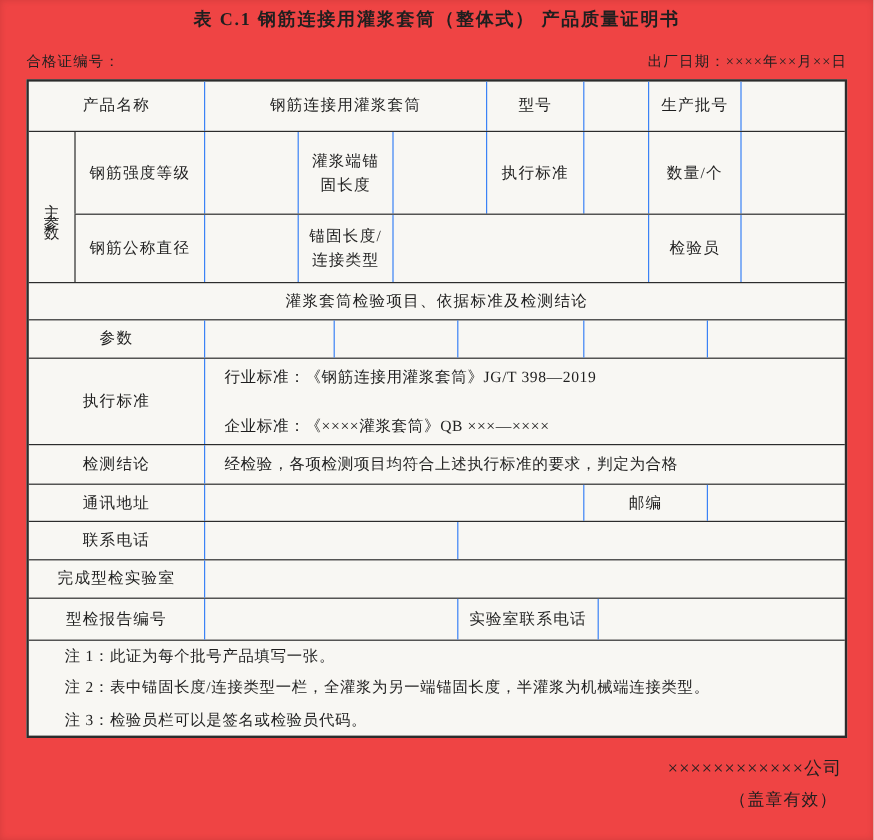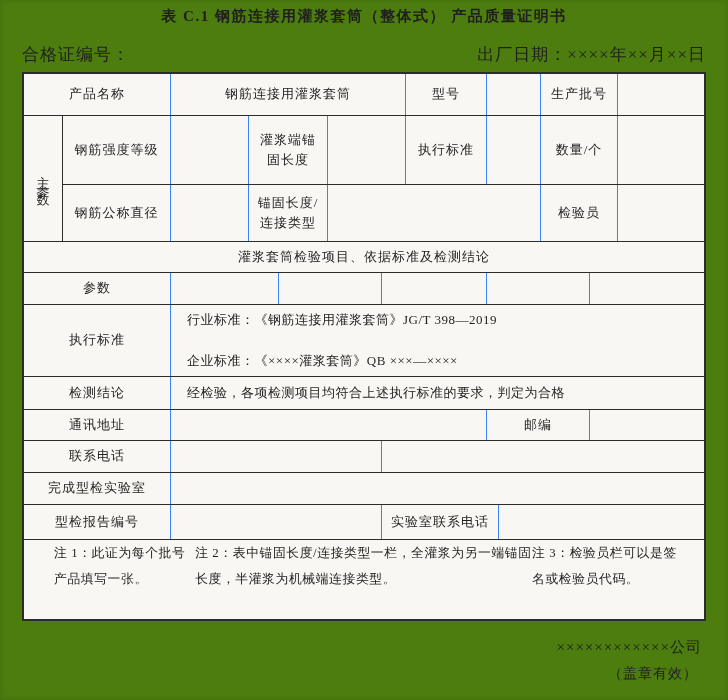--- a/index.html
+++ b/index.html
@@ -1,28 +1,28 @@
 <!DOCTYPE html>
 <html><head>
 <meta charset="utf-8">
 <style>
   html,body{margin:0;padding:0;}
   body{background:#eceae6;}
   .page{
-    width:728px;height:700px;margin:0 auto;background:#4d7c0f;
+    width:728px;height:700px;margin:0 auto;background:#ef4444;
     font-family:"Liberation Serif","DejaVu Serif",serif;color:#1f1f1f;
     box-sizing:border-box;overflow:hidden;box-shadow:inset 0 0 6px rgba(0,0,0,.12);
   }
   .doc-title{
     text-align:center;padding-top:7px;font-size:15px;font-weight:bold;
     letter-spacing:1.5px;
   }
   .meta-row{
     display:flex;justify-content:space-between;align-items:flex-end;
-    padding:0 22px;margin-top:17px;margin-bottom:6px;font-size:17px;letter-spacing:1px;
+    padding:0 22px;margin-top:17px;margin-bottom:6px;font-size:12px;letter-spacing:1px;
   }
   .tbl{
     margin:0 auto;width:684px;border:2px solid #2c2c2c;box-sizing:border-box;background:#f8f7f3;
   }
   .trow{display:flex;box-sizing:border-box;}
   .trow + .trow{border-top:1px solid #2c2c2c;}
   .tcell{
     box-sizing:border-box;display:flex;align-items:center;justify-content:center;
     text-align:center;font-size:13px;letter-spacing:1px;line-height:1.55;
     overflow:hidden;
@@ -43,21 +43,21 @@
   .w213{width:213px}.w235{width:235px}.w316{width:316px}
   
   .h41{height:41px}.h68{height:68px}.h57{height:57px}.h31{height:31px}.h32{height:32px}
   .h33{height:33px}.h35{height:35px}.h72{height:72px}.h80{height:80px}
   .std-val{
     flex-direction:column;align-items:flex-start;justify-content:center;
     text-align:left;padding:0 16px;gap:20px;letter-spacing:0.5px;
   }
   .lleft{justify-content:flex-start;text-align:right;padding:0 16px;letter-spacing:0.5px;}
   .notes-cell{
-    flex-direction:row;align-items:flex-start;justify-content:center;
+    flex-direction:column;align-items:flex-start;justify-content:center;
     text-align:left;padding:0 14px 0 30px;font-size:12.8px;letter-spacing:0.6px;line-height:2.05;
   }
   .company-block{margin-top:13px;text-align:right;padding-right:26px;font-size:15px;letter-spacing:1px;line-height:1.8;}
   .seal-line{font-size:14px;padding-right:4px;}
 </style>
 </head>
 <body>
 
 <div class="page">
 

